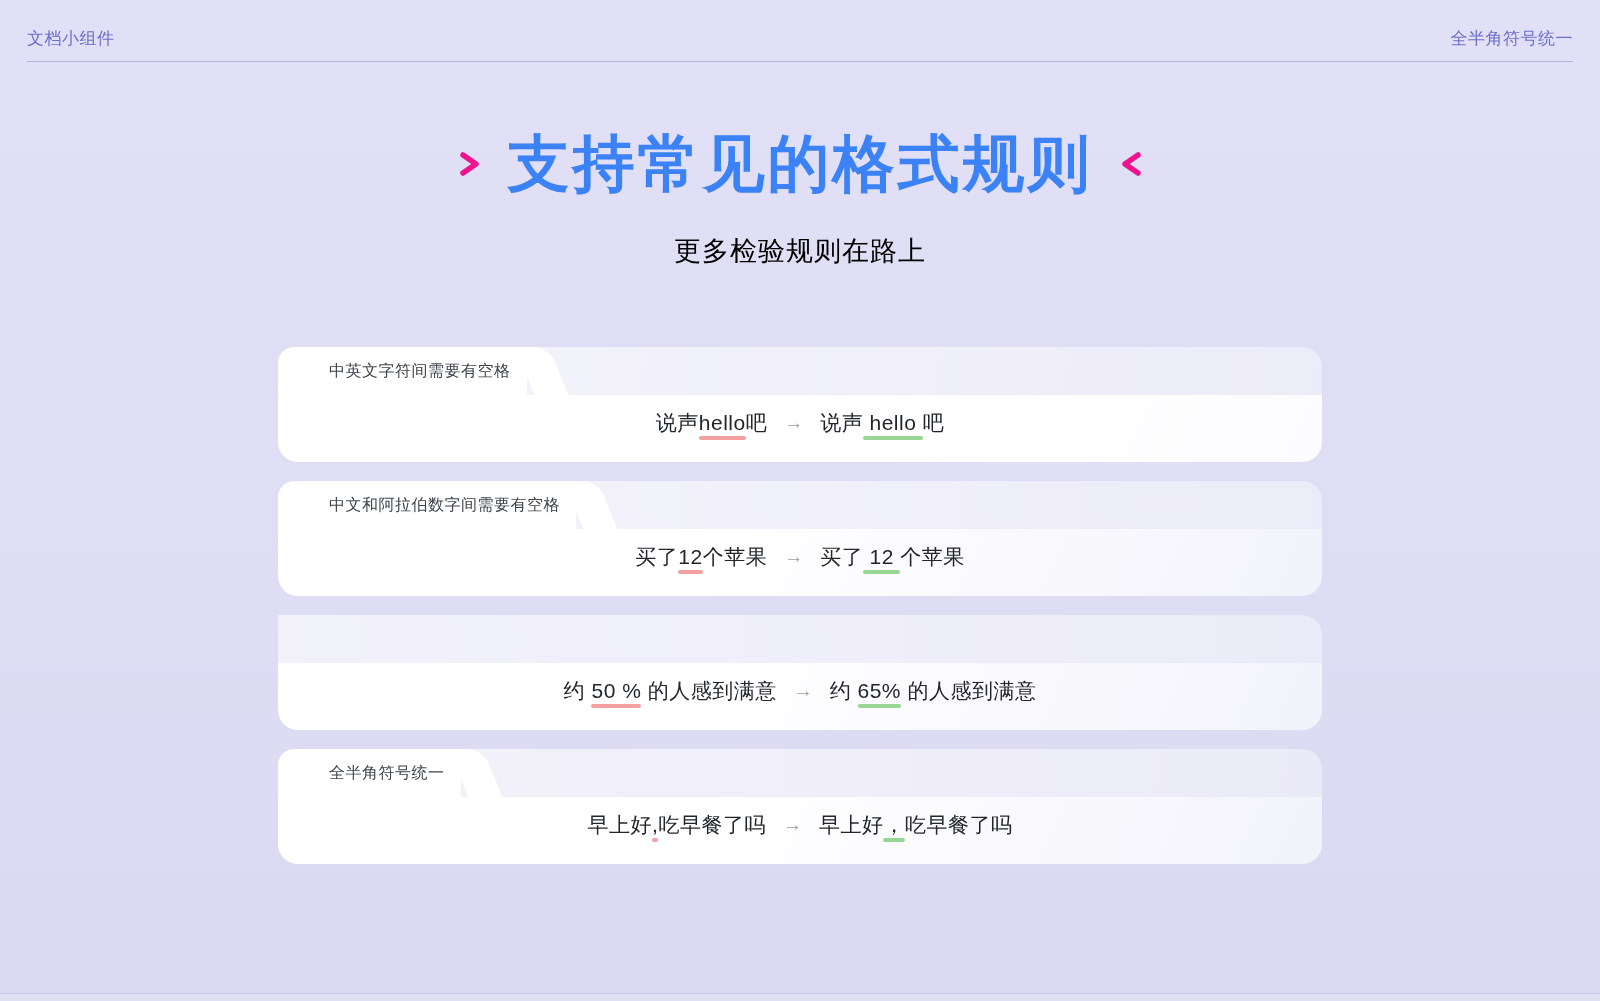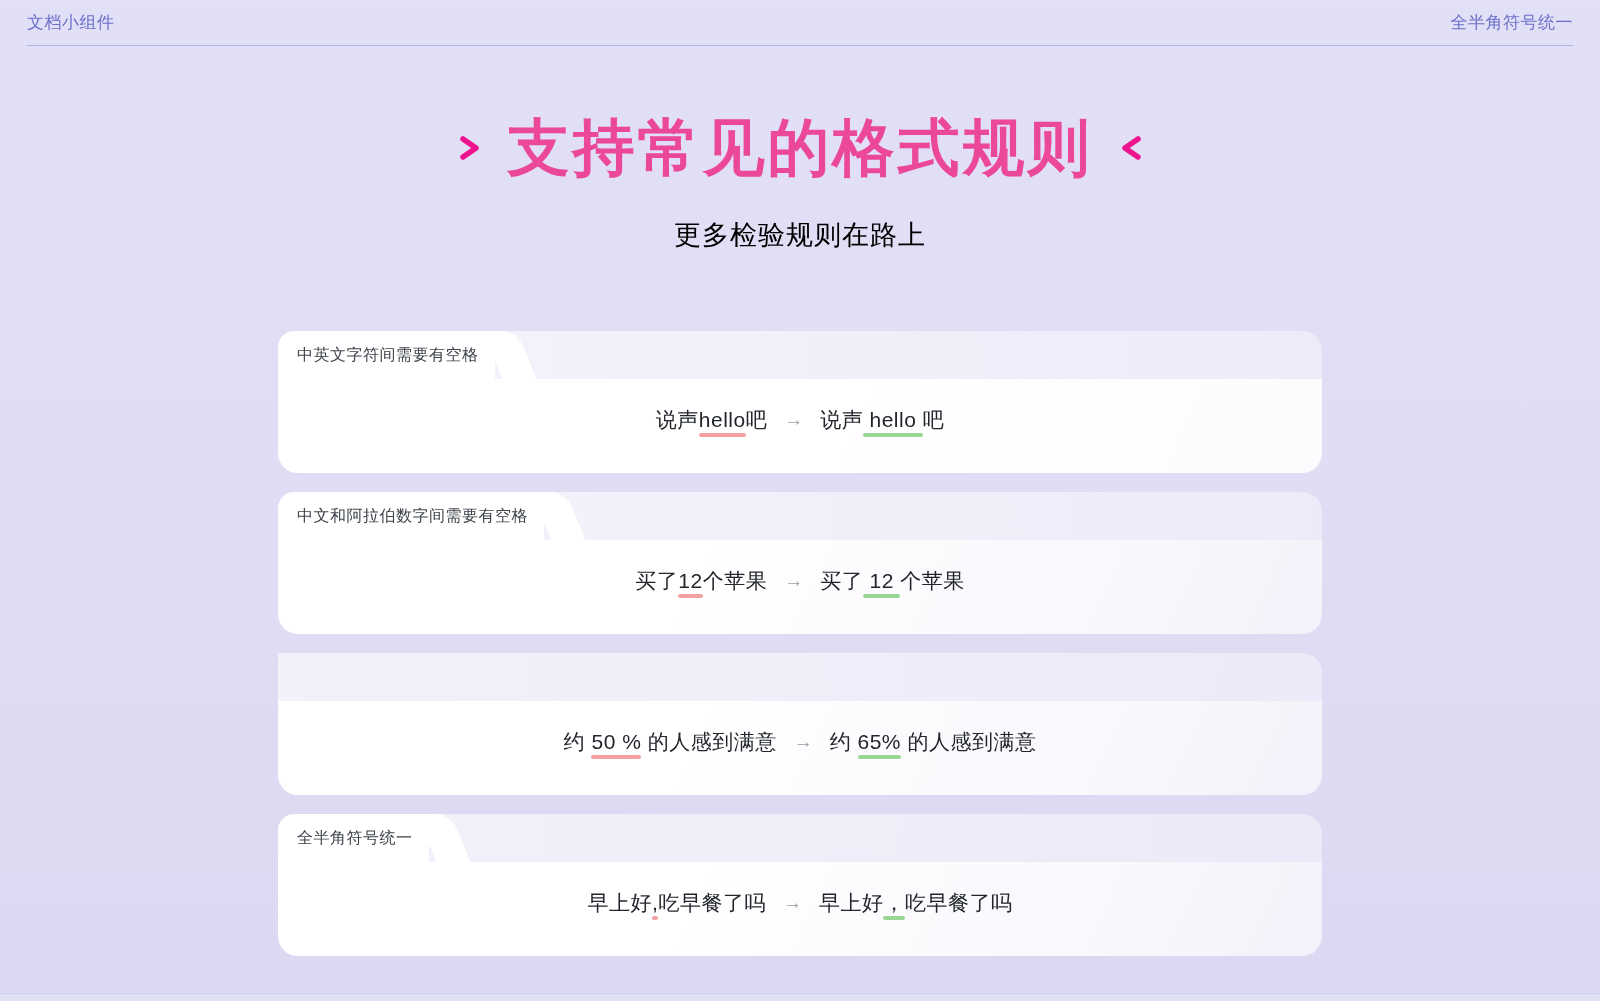--- a/index.html
+++ b/index.html
@@ -14,21 +14,21 @@
   html, body { width: 1600px; height: 1001px; overflow: hidden; }
   body {
     font-family: "Liberation Sans", "DejaVu Sans", sans-serif;
     background: linear-gradient(180deg, var(--bg-top) 0%, #DEDDF4 60%, var(--bg-bottom) 100%);
     position: relative;
     color: #22262C;
   }
 
   
   .topbar {
-    height: 46px;
+    height: 62px;
     margin: 0 27px;
     display: flex;
     justify-content: space-between;
     align-items: flex-end;
     padding-bottom: 11px;
     border-bottom: 1px solid rgba(124,123,200,0.45);
   }
   .topbar a {
     color: var(--nav);
     font-size: 17px;
@@ -41,21 +41,21 @@
   .hero { text-align: center; margin-top: 66px; }
   .hero-title-row {
     display: flex;
     align-items: center;
     justify-content: center;
     gap: 26px;
   }
   .hero-title {
     font-size: 62px;
     font-weight: 900;
-    color: #ec4899;
+    color: #3b82f6;
     letter-spacing: 3px;
     line-height: 1.15;
   }
   .chev { display: inline-flex; align-items: center; }
   .hero-subtitle {
     margin-top: 34px;
     font-size: 27px;
     font-weight: 400;
     color: #000000;
     letter-spacing: 1px;
@@ -92,28 +92,29 @@
     transform-origin: top left;
     border-top-right-radius: 15px;
   }
   .tab-label {
     position: relative;
     z-index: 3;
     font-size: 16px;
     color: #3E434B;
     letter-spacing: 0.5px;
     white-space: nowrap;
+    margin-left: 32px;
   }
   .strip {
     flex: 1;
     background: linear-gradient(90deg, rgba(255,255,255,0.62) 0%, rgba(255,255,255,0.42) 100%);
     border-top-right-radius: 20px;
   }
   .card-body {
-    height: 94px;
+    height: 67px;
     background: linear-gradient(115deg, #FFFFFF 40%, #F8F8FD 78%, #F2F2FA 100%);
     border-bottom-left-radius: 20px;
     border-bottom-right-radius: 20px;
     display: flex;
     align-items: center;
     justify-content: center;
     padding-bottom: 12px;
   }
   .card:first-child .card-body {
     background: linear-gradient(115deg, #FFFFFF 55%, #FCFCFE 100%);

